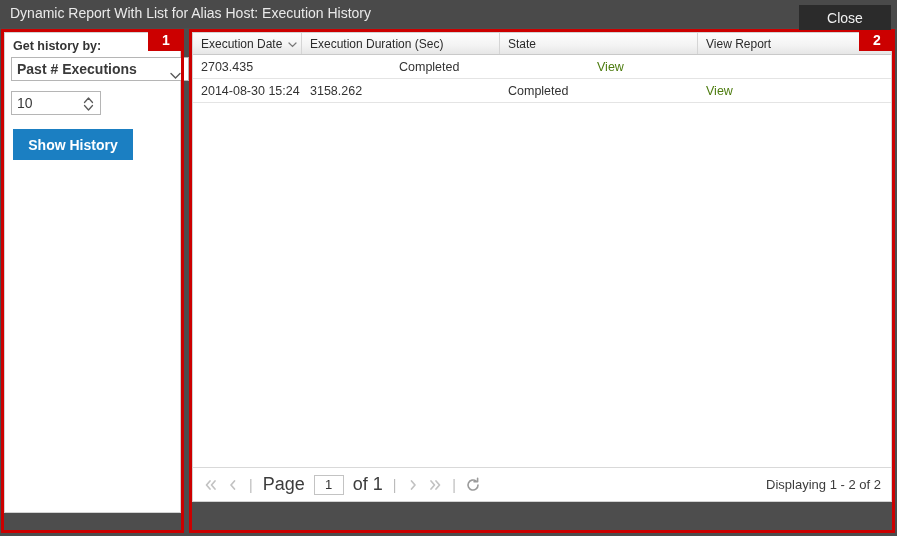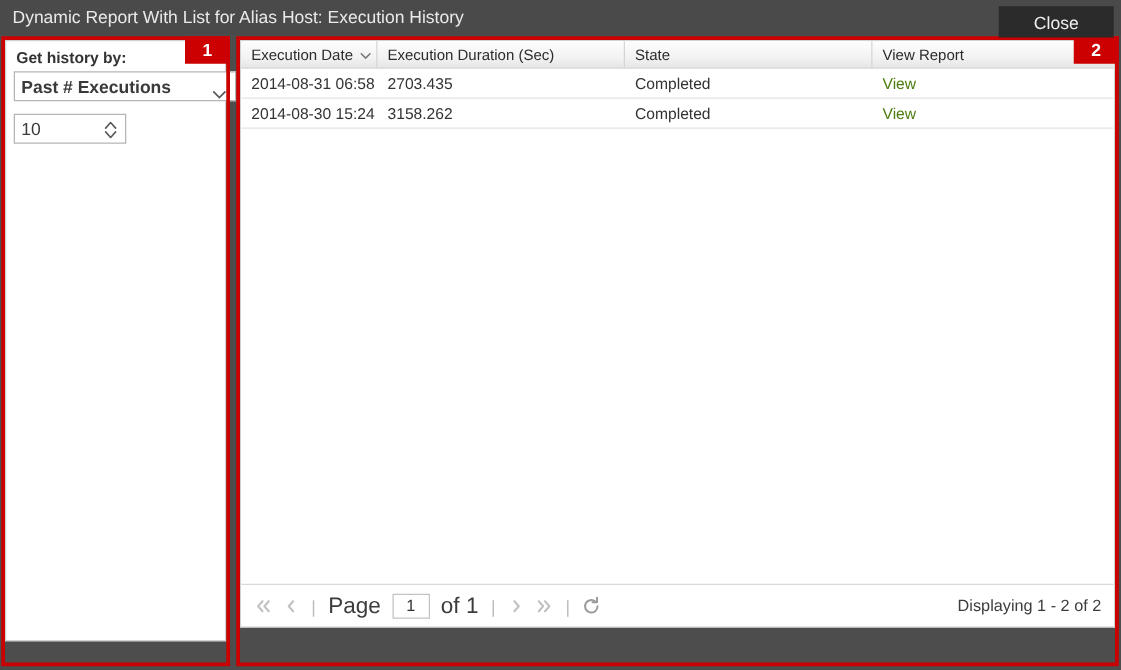--- a/index.html
+++ b/index.html
@@ -305,20 +305,21 @@
     <div id="count-stepper">
       <span>10</span>
       <span class="step-arrows">
         <svg width="11" height="16" viewBox="0 0 11 16">
           <path d="M1.5 6.5 L5.5 2 L9.5 6.5" stroke="#5a5a5a" stroke-width="1.3" fill="none" stroke-linecap="round" stroke-linejoin="round"></path>
           <path d="M1.5 9.5 L5.5 14 L9.5 9.5" stroke="#5a5a5a" stroke-width="1.3" fill="none" stroke-linecap="round" stroke-linejoin="round"></path>
         </svg>
       </span>
     </div>
 
+    <button id="show-history-button">Show History</button>
   </div>
 
   <div id="grid-panel">
 
     <div id="grid-header">
       <div class="gh-cell col-0">
         <span>Execution Date</span>
         <span class="sort-chevron">
           <svg width="9" height="6" viewBox="0 0 9 6">
             <path d="M1 1 L4.5 4.5 L8 1" stroke="#777777" stroke-width="1.2" fill="none" stroke-linecap="round"></path>
@@ -331,21 +332,20 @@
       <div class="gh-cell col-2">
         <span>State</span>
       </div>
       <div class="gh-cell col-3">
         <span>View Report</span>
       </div>
     </div>
 
     <div id="grid-body">
       <div class="grid-row">
-        <div class="gr-cell col-0">2014-08-31 06:58</div>
         <div class="gr-cell col-1">2703.435</div>
         <div class="gr-cell col-2">Completed</div>
         <div class="gr-cell col-3">
           <a>View</a>
         </div>
       </div>
       <div class="grid-row">
         <div class="gr-cell col-0">2014-08-30 15:24</div>
         <div class="gr-cell col-1">3158.262</div>
         <div class="gr-cell col-2">Completed</div>

